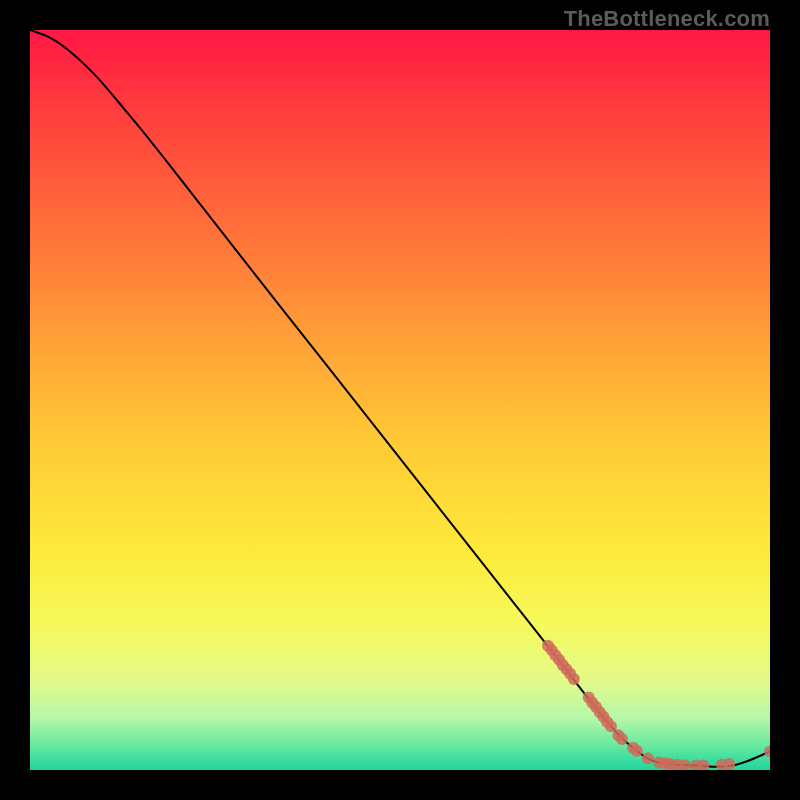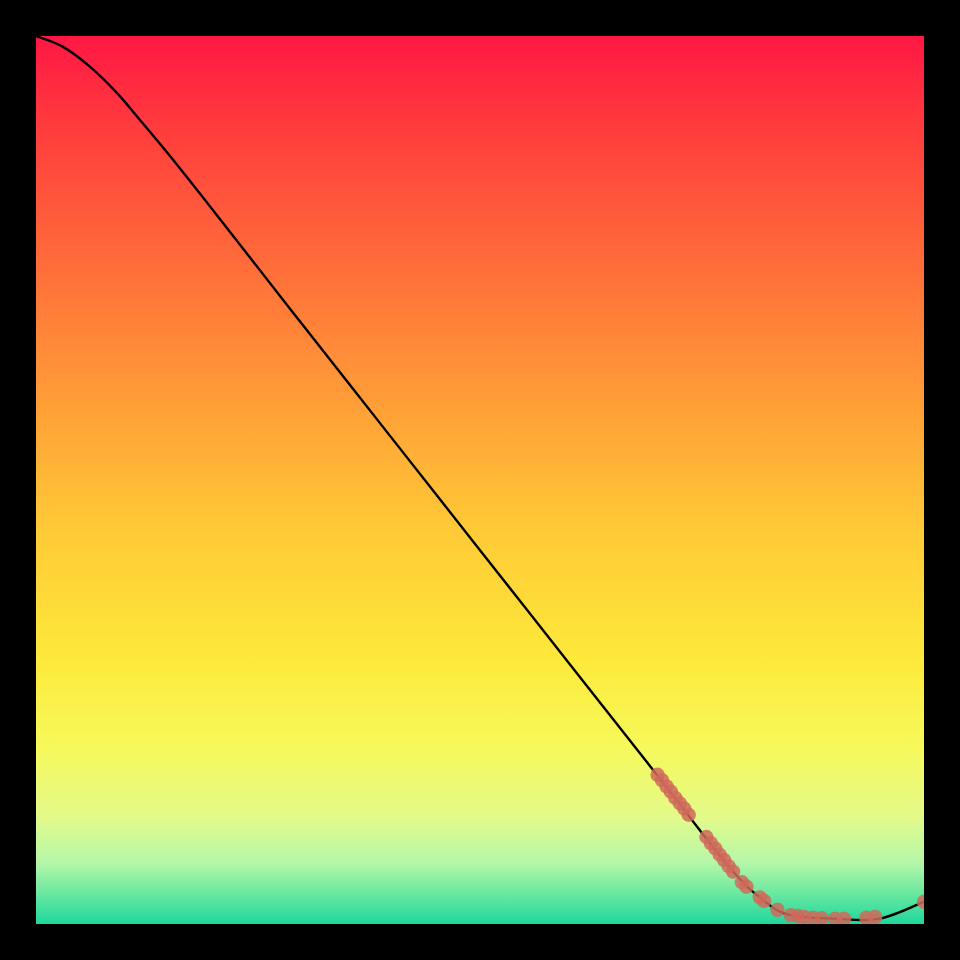--- a/index.html
+++ b/index.html
@@ -32,20 +32,21 @@
     font-weight: 600;
     color: #5b5b5b;
     letter-spacing: 0.2px;
   }
   svg { display: block; }
 </style>
 </head>
 <body>
 
 <div class="frame">
+  <div class="watermark">TheBottleneck.com</div>
   <div class="plot">
     <svg id="chart-svg" viewBox="0 0 740 740" width="740" height="740" preserveAspectRatio="none">
       <defs>
         <linearGradient id="bg-grad" x1="0" y1="0" x2="0" y2="1">
             <stop offset="0.00%" stop-color="#ff1744"></stop>
             <stop offset="10.00%" stop-color="#ff3b3d"></stop>
             <stop offset="25.00%" stop-color="#ff6a3a"></stop>
             <stop offset="40.00%" stop-color="#ff9a38"></stop>
             <stop offset="55.00%" stop-color="#ffc836"></stop>
             <stop offset="70.00%" stop-color="#fde93a"></stop>

